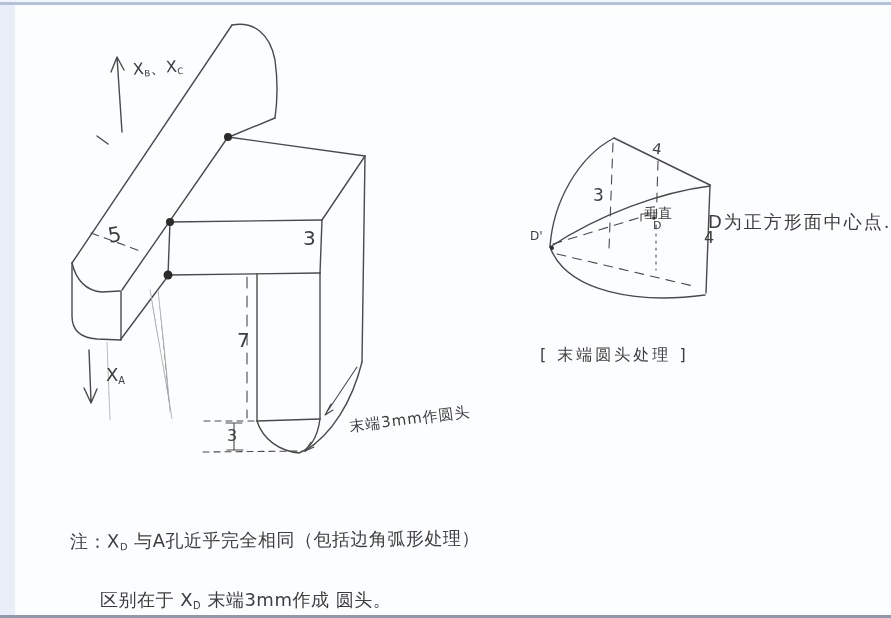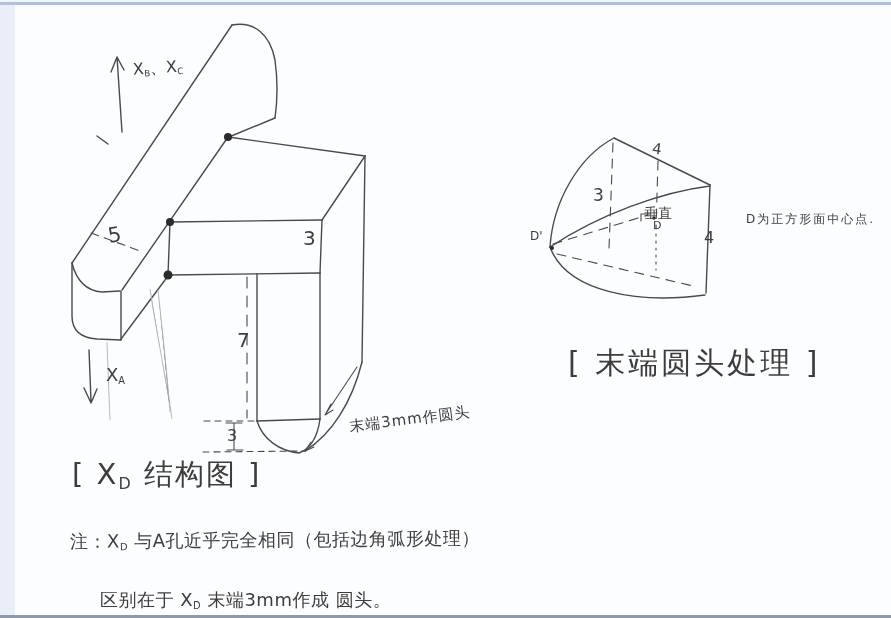--- a/index.html
+++ b/index.html
@@ -112,39 +112,36 @@
   <div class="label" style="left:108px;top:224px;font-size:21px;transform:rotate(-10deg)">5</div>
 
   <div class="label" style="left:303px;top:228px;font-size:20px">3</div>
 
   <div class="label" style="left:237px;top:330px;font-size:20px">7</div>
 
   <div class="label" style="left:227px;top:428px;font-size:16px">3</div>
 
   <div class="label hand" style="left:349px;top:412px;font-size:15px;transform:rotate(-7deg)">末端3mm作圆头</div>
 
-  <div class="label" style="left:72px;top:459px;font-size:29px;letter-spacing:2px">
-    <span>[ X</span><span class="sub">D</span><span> 结构图 ]</span>
-  </div>
 
   <div class="label" style="left:652px;top:142px;font-size:15px;transform:rotate(8deg)">4</div>
 
   <div class="label" style="left:593px;top:187px;font-size:17px">3</div>
 
   <div class="label" style="left:704px;top:230px;font-size:16px">4</div>
 
   <div class="label" style="left:644px;top:206px;font-size:14px">垂直</div>
 
   <div class="label" style="left:653px;top:220px;font-size:11px">D</div>
 
   <div class="label" style="left:530px;top:230px;font-size:12px">D'</div>
 
-  <div class="label" style="left:746px;top:213px;font-size:12px;letter-spacing:2px">D为正方形面中心点.</div>
+  <div class="label" style="left:708px;top:213px;font-size:18px;letter-spacing:2px">D为正方形面中心点.</div>
 
-  <div class="label" style="left:568px;top:347px;font-size:30px;letter-spacing:3px">[ 末端圆头处理 ]</div>
+  <div class="label" style="left:540px;top:347px;font-size:16px;letter-spacing:3px">[ 末端圆头处理 ]</div>
 
 
   <div class="label" style="left:70px;top:531px;font-size:18px;letter-spacing:0.5px;transform:rotate(-0.5deg)">
     <span>注：X</span><span class="sub">D</span><span> 与A孔近乎完全相同（包括边角弧形处理）</span>
   </div>
 
   <div class="label" style="left:100px;top:591px;font-size:18px;letter-spacing:0.5px">
     <span>区别在于 X</span><span class="sub">D</span><span> 末端3mm作成 圆头。</span>
   </div>
 </div>

